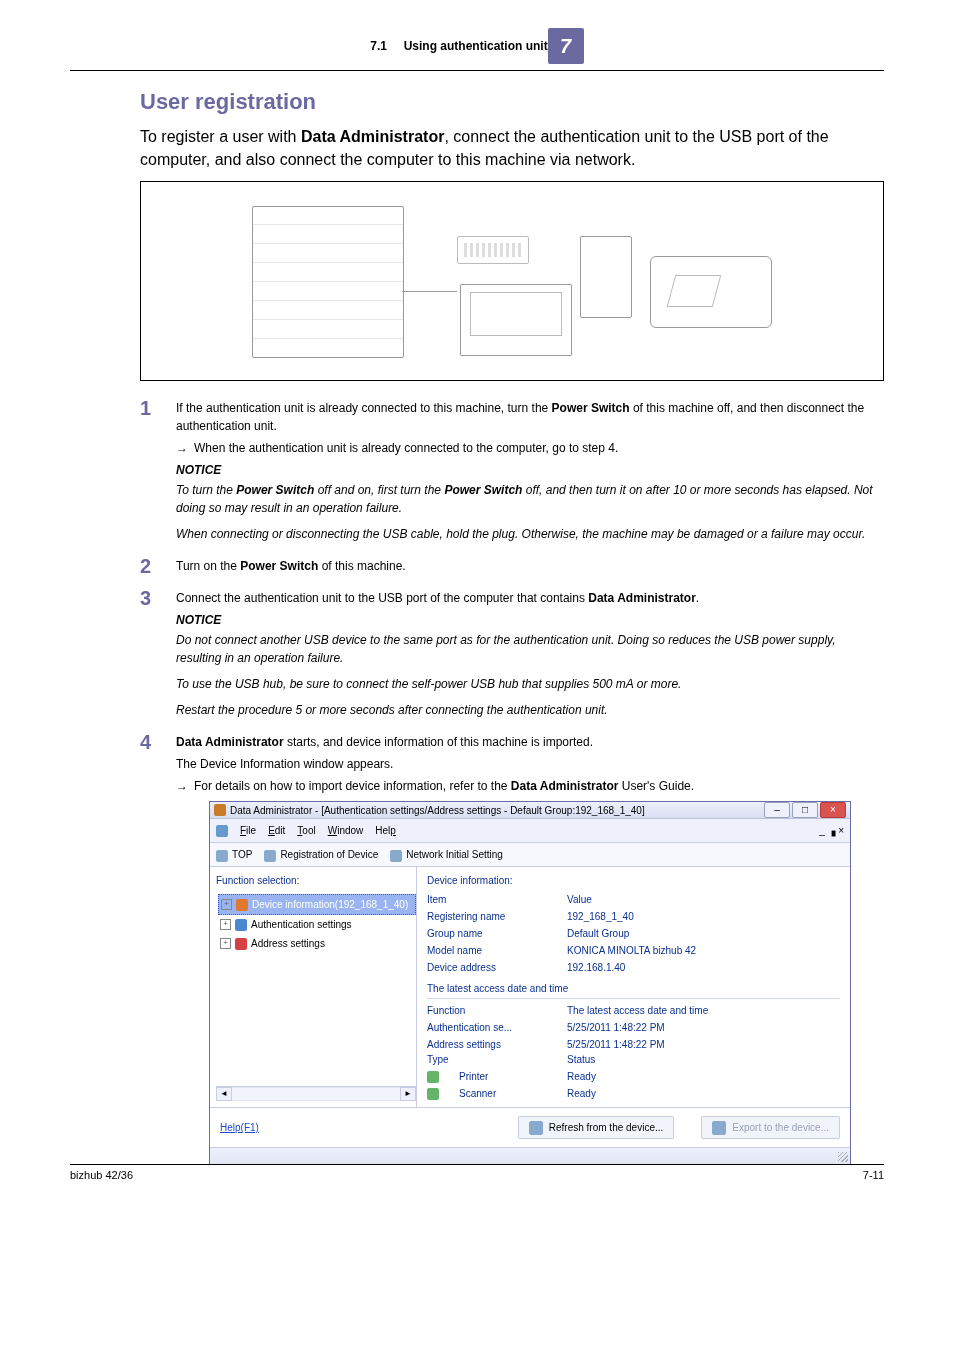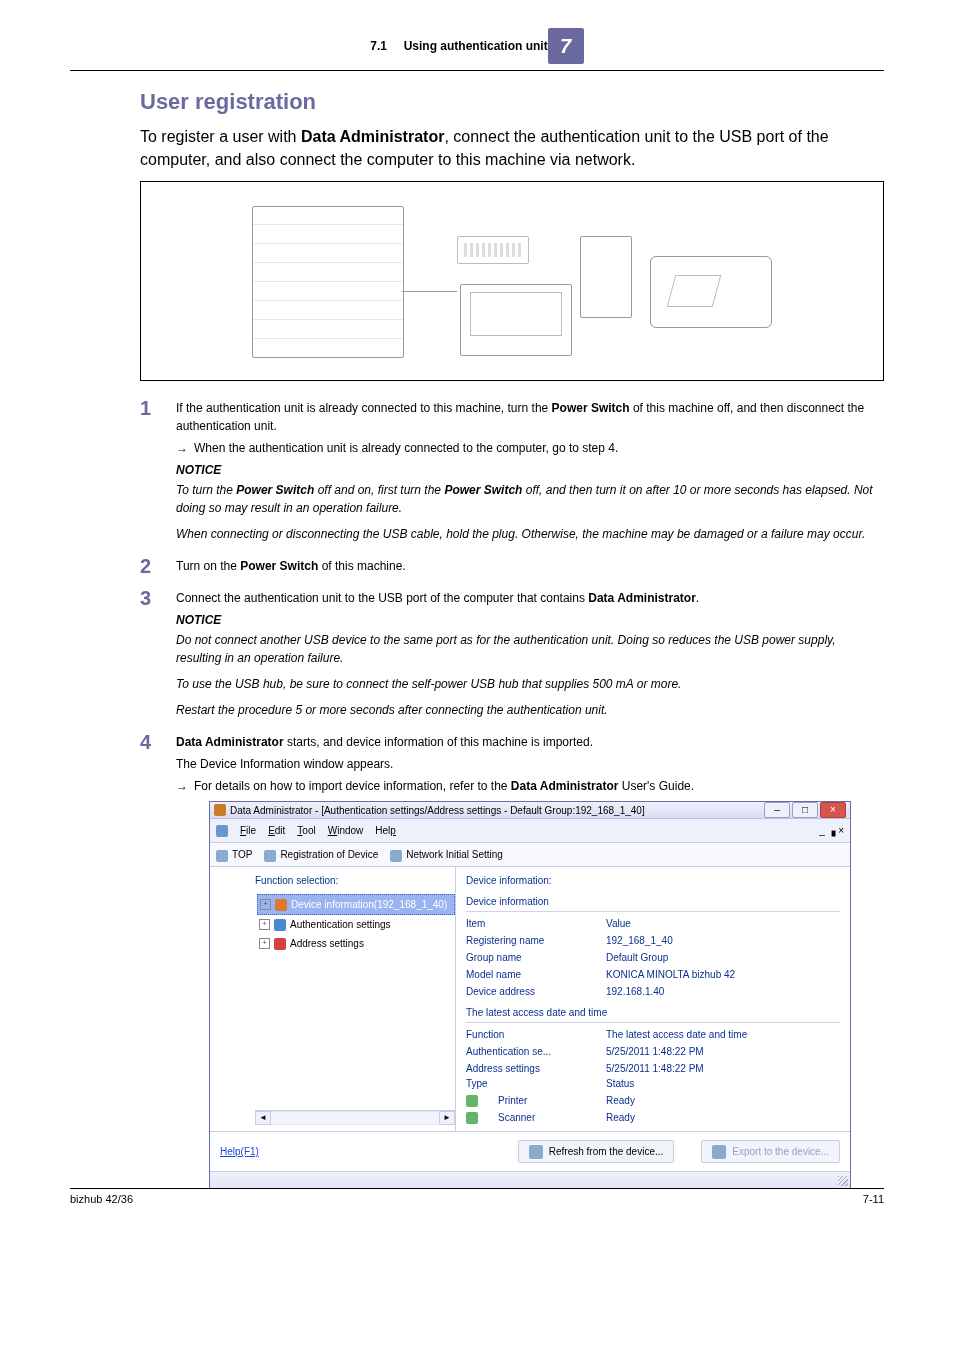--- a/index.html
+++ b/index.html
@@ -271,21 +271,20 @@
     display: flex;
     background: #fff;
   }
   .left-pane {
     width: 200px;
     border-right: 1px solid #c8cde4;
     padding: 6px 0 6px 6px;
     background: #fff;
     display: flex;
     flex-direction: column;
-    margin-left: 39px;
   }
   .left-title { color: #0a3090; margin-bottom: 6px; }
   .tree {
     list-style: none;
     padding: 0 0 0 2px;
     margin: 0;
     flex: 1;
   }
   .tree li {
     display: flex;
@@ -522,21 +521,20 @@
                 <div class="left-scroll">
                   <div class="sbtn">◄</div>
                   <div class="strack"></div>
                   <div class="sbtn">►</div>
                 </div>
               </div>
 
               <div class="right-pane">
                 <div class="right-title">Device information:</div>
 
-                <div class="subhdr">Device information</div>
                 <div class="kv">
                   <div class="k">Item</div>
                   <div class="v">Value</div>
                   <div class="k">Registering name</div>
                   <div class="v">192_168_1_40</div>
                   <div class="k">Group name</div>
                   <div class="v">Default Group</div>
                   <div class="k">Model name</div>
                   <div class="v">KONICA MINOLTA bizhub 42</div>
                   <div class="k">Device address</div>

